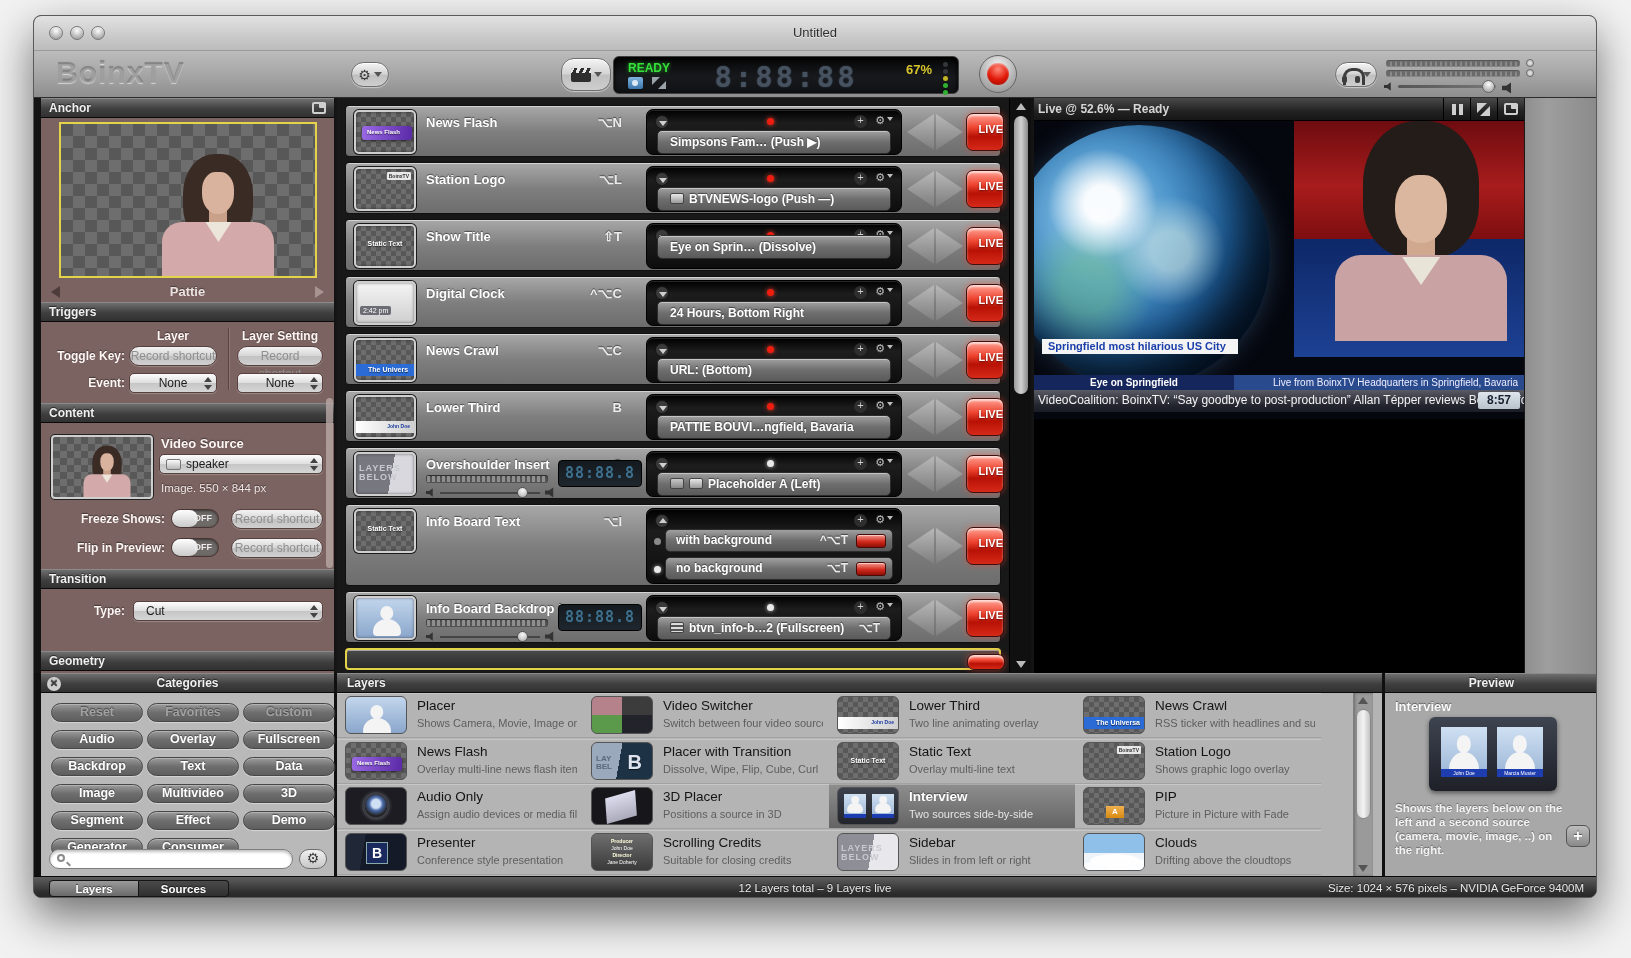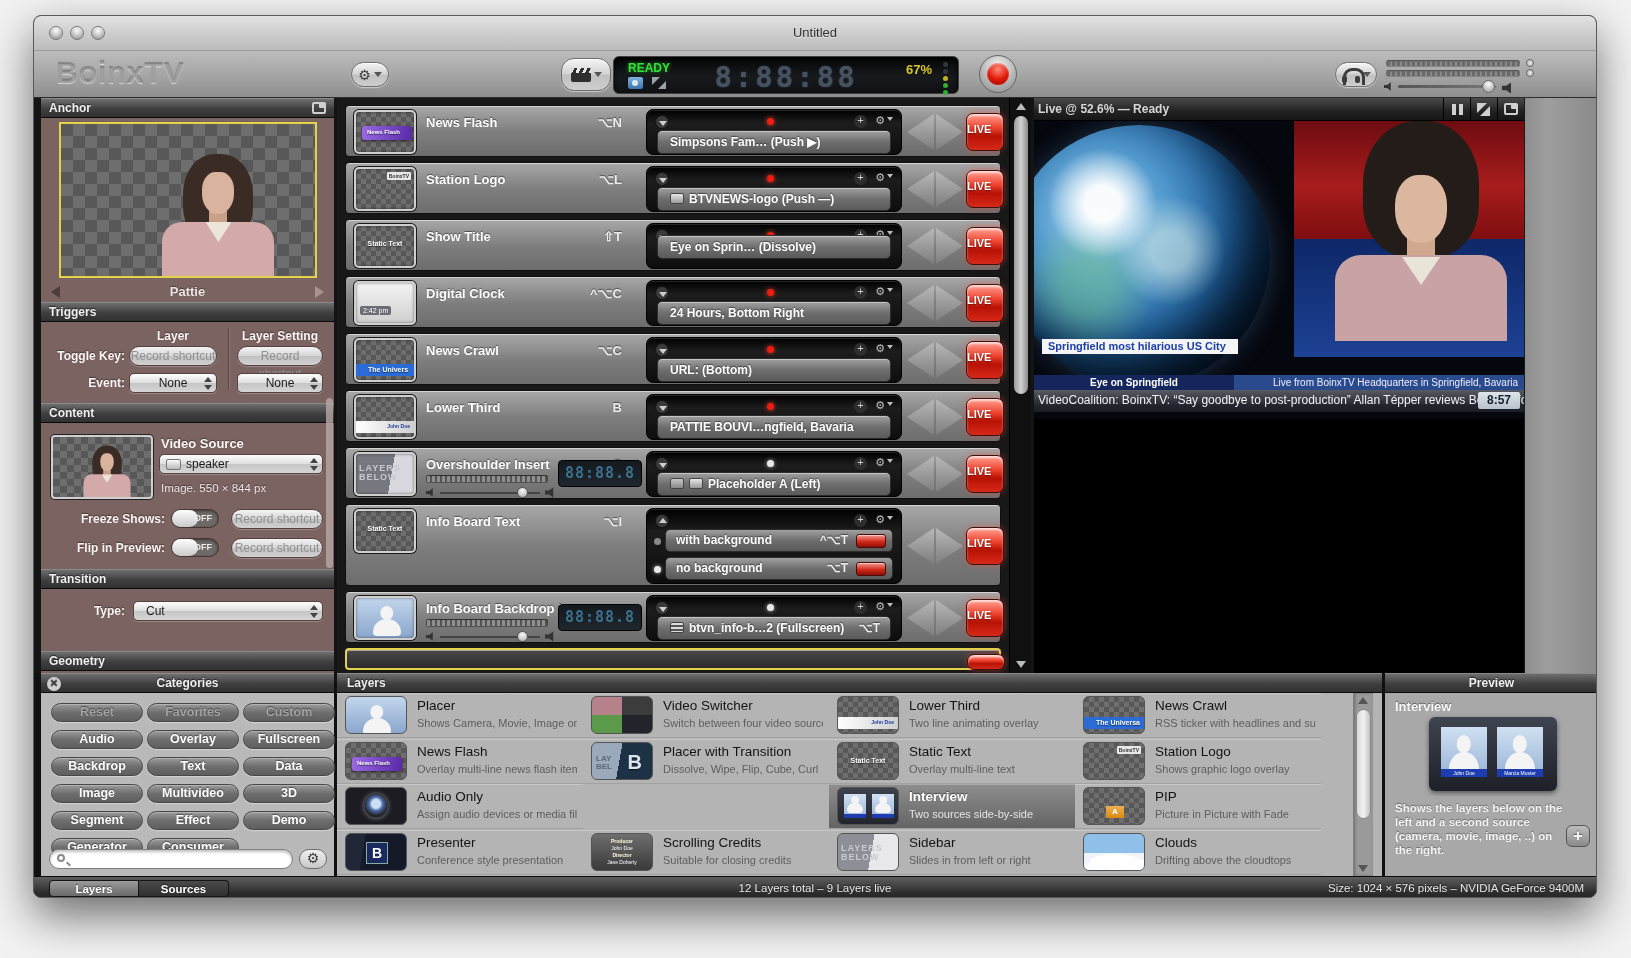--- a/index.html
+++ b/index.html
@@ -122,21 +122,21 @@
   .redmini { position:absolute; right:6px; top:4px; width:30px; height:14px; border-radius:3px; border:1px solid #4a0a06;
     background:linear-gradient(#f59a92,#d02a1c 55%,#8e0e06); box-shadow:inset 0 1px 0 rgba(255,255,255,.5); }
   .xshort { position:absolute; right:44px; top:0; font-size:12px; font-weight:bold; color:#ececec; }
   .arrowbtn { position:absolute; width:27px; height:36px; }
   .arrowbtn i { position:absolute; inset:0; background:linear-gradient(#b8b8b8,#7e7e7e); filter:drop-shadow(0 1px 1px rgba(0,0,0,.5)); }
   .arrowbtn.left i { clip-path:polygon(100% 0,100% 100%,0 50%); }
   .arrowbtn.right i { clip-path:polygon(0 0,0 100%,100% 50%); }
   .livebtn { position:absolute; width:38px; height:38px; border-radius:7px; border:1px solid #3c1210;
     background:linear-gradient(#ffa092,#ee4430 38%,#b81205 62%,#d62919);
     box-shadow:inset 0 2px 2px rgba(255,255,255,.65), 0 0 6px rgba(255,70,50,.5);
-    color:#fff; font-size:11px; font-weight:bold; text-align:left; line-height:30px; text-shadow:0 1px 2px #5e0600; }
+    color:#fff; font-size:11px; font-weight:bold; text-align:right; line-height:30px; text-shadow:0 1px 2px #5e0600; }
   .meter { position:absolute; left:80px; width:122px; height:8px; border-radius:3px; background:#565656; box-shadow:inset 0 1px 2px rgba(0,0,0,.6); overflow:hidden; }
   .meter::after { content:""; position:absolute; inset:1px; background:repeating-linear-gradient(90deg,#8e8e8e 0 3px,transparent 3px 5px); }
   .rowlcd { position:absolute; left:212px; top:12px; width:84px; height:27px; border-radius:4px; background:linear-gradient(#141a1f,#1f272e);
     border:1px solid #000; color:#3d6f8e; font-family:"DejaVu Sans Mono",monospace; font-size:15px; font-weight:bold; text-align:center; line-height:25px; letter-spacing:1px; }
   .volrow { position:absolute; left:80px; top:40px; width:130px; height:10px; }
   .volrow .trk { position:absolute; left:14px; right:16px; top:4px; height:2px; background:#444; }
   .volrow .kn { position:absolute; right:28px; top:-1px; width:11px; height:11px; border-radius:50%; background:radial-gradient(circle at 50% 30%,#f8f8f8,#aaa); border:1px solid #555; }
   #list-scroll { position:absolute; left:672px; top:0; width:22px; height:575px; background:#101010; border-left:1px solid #000; }
   #list-thumb { position:absolute; left:4px; top:18px; width:14px; height:278px; border-radius:7px; background:linear-gradient(90deg,#9a9a9a,#d2d2d2,#8a8a8a); }
   .scrolltri { position:absolute; left:6px; width:0; height:0; border-left:5px solid transparent; border-right:5px solid transparent; }
@@ -729,20 +729,27 @@
             <div class="bname">Station Logo</div>
             <div class="bdesc">Shows graphic logo overlay</div>
           </div>
           <div class="bitem" style="left: 0px; top: 91px;">
             <div class="bthumb t-audio">
               <span class="spkc"></span>
             </div>
             <div class="bname">Audio Only</div>
             <div class="bdesc">Assign audio devices or media files</div>
           </div>
+          <div class="bitem" style="left: 246px; top: 91px;">
+            <div class="bthumb t-3d">
+              <span class="pl"></span>
+            </div>
+            <div class="bname">3D Placer</div>
+            <div class="bdesc">Positions a source in 3D</div>
+          </div>
           <div class="bitem sel" style="left: 492px; top: 91px;">
             <div class="bthumb t-interview">
               <div class="ivbox" style="left: 6px;">
                 <span class="sil" style="left: 3px; top: 2px; width: 16px; height: 17px;"></span>
                 <span class="nm"></span>
               </div>
               <div class="ivbox" style="left: 34px;">
                 <span class="sil" style="left: 3px; top: 2px; width: 16px; height: 17px;"></span>
                 <span class="nm"></span>
               </div>

